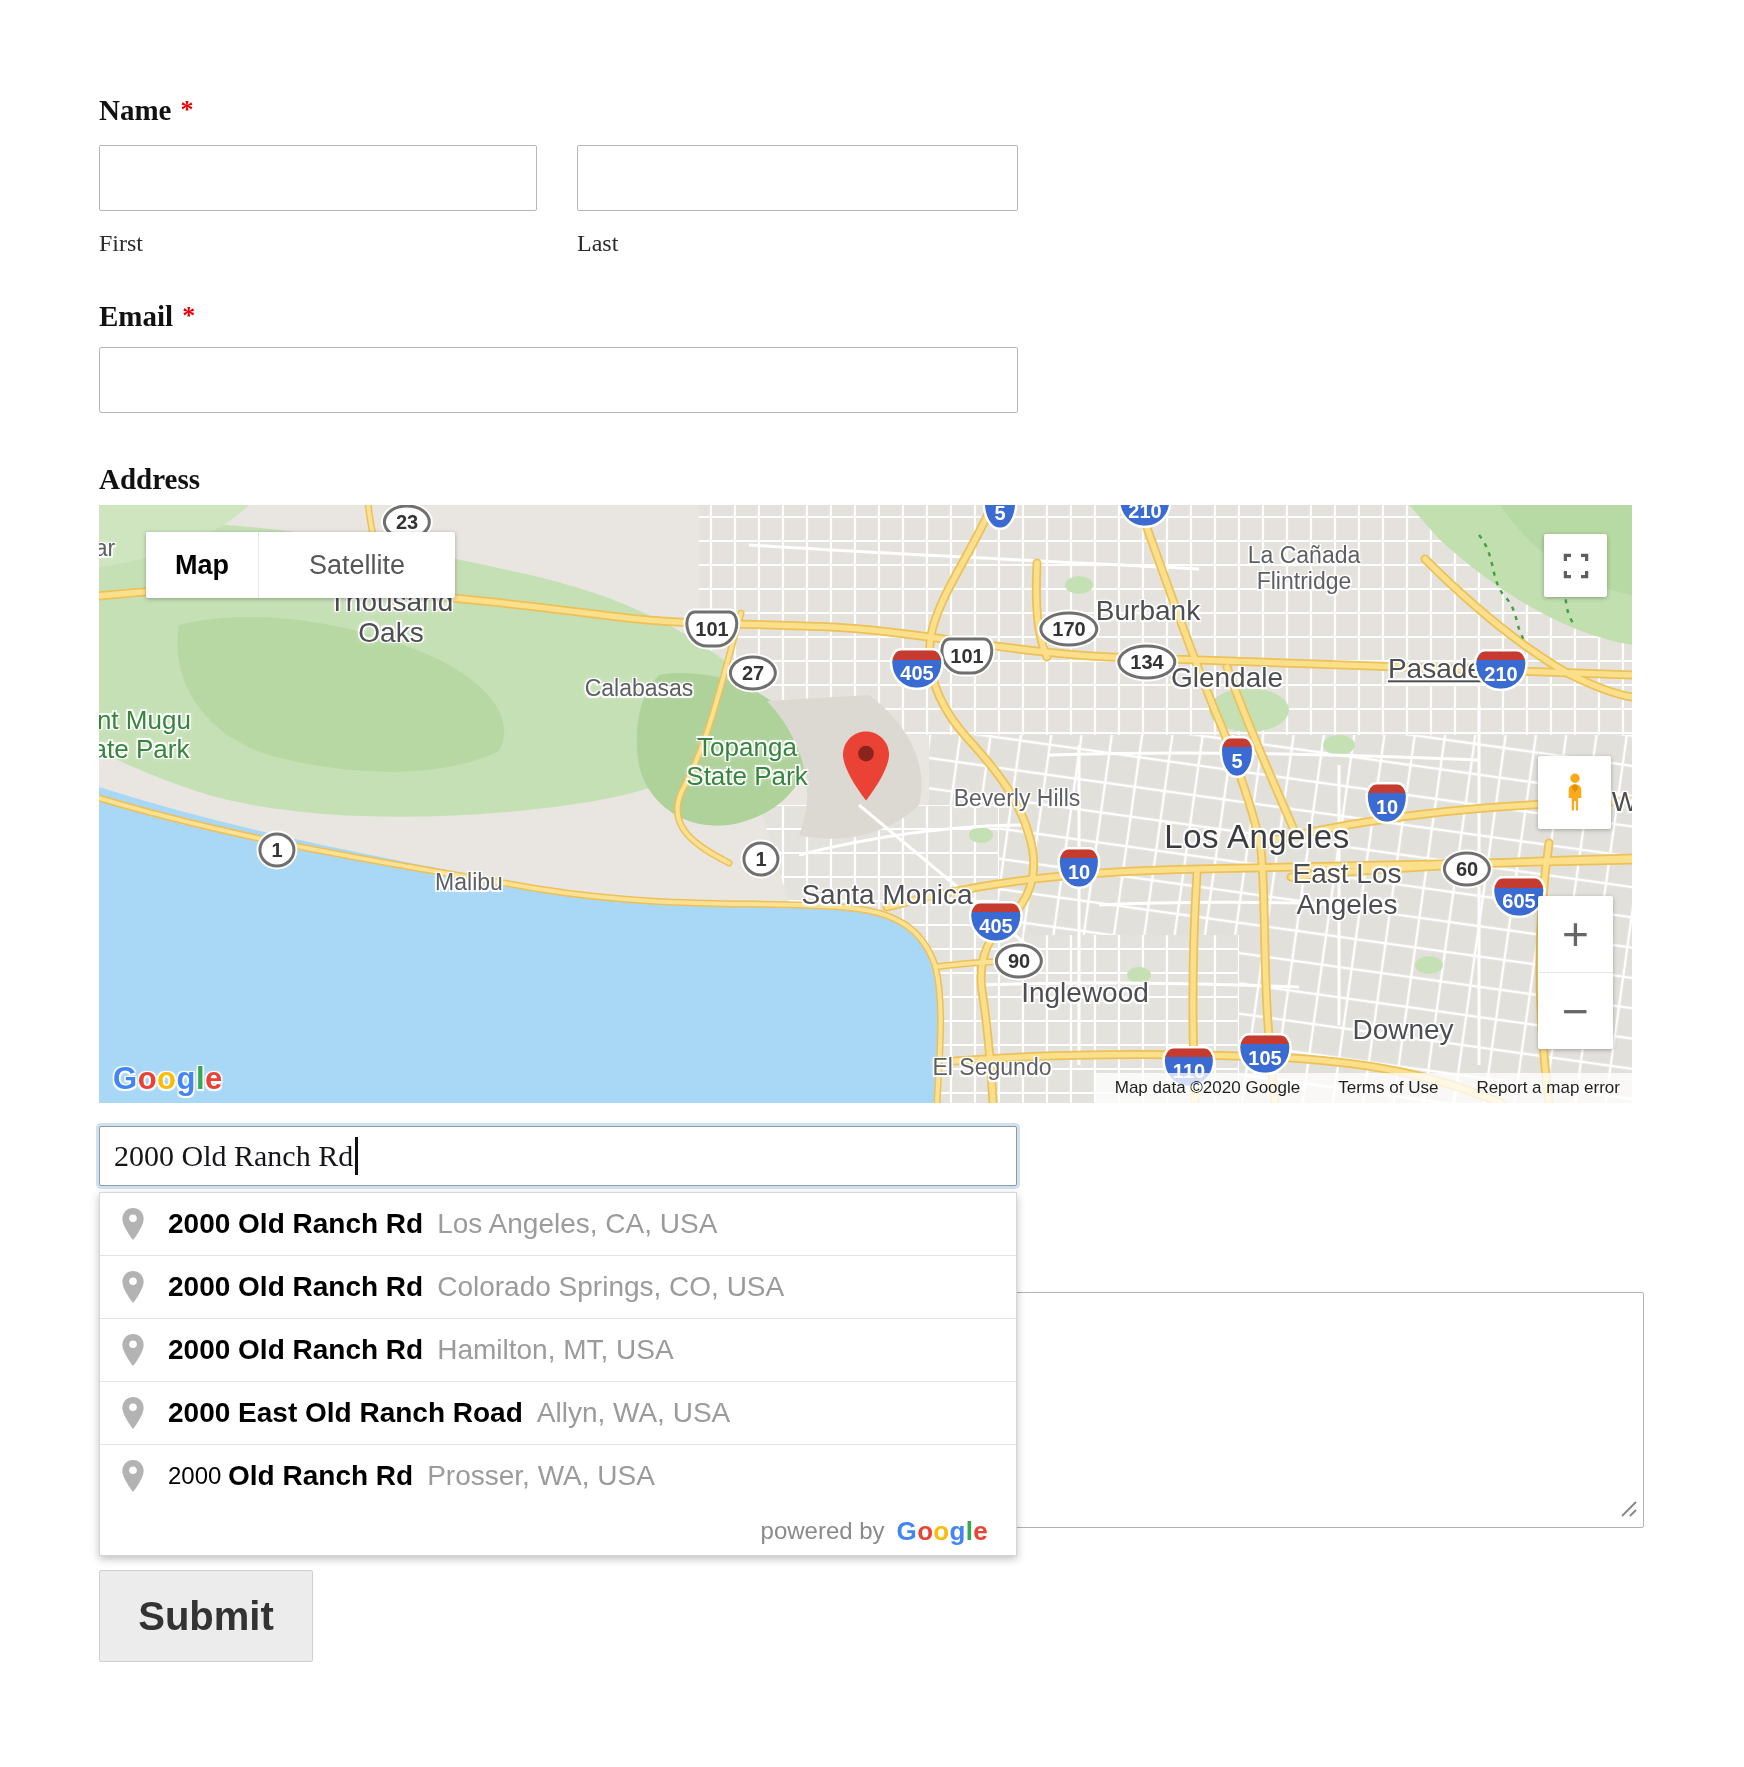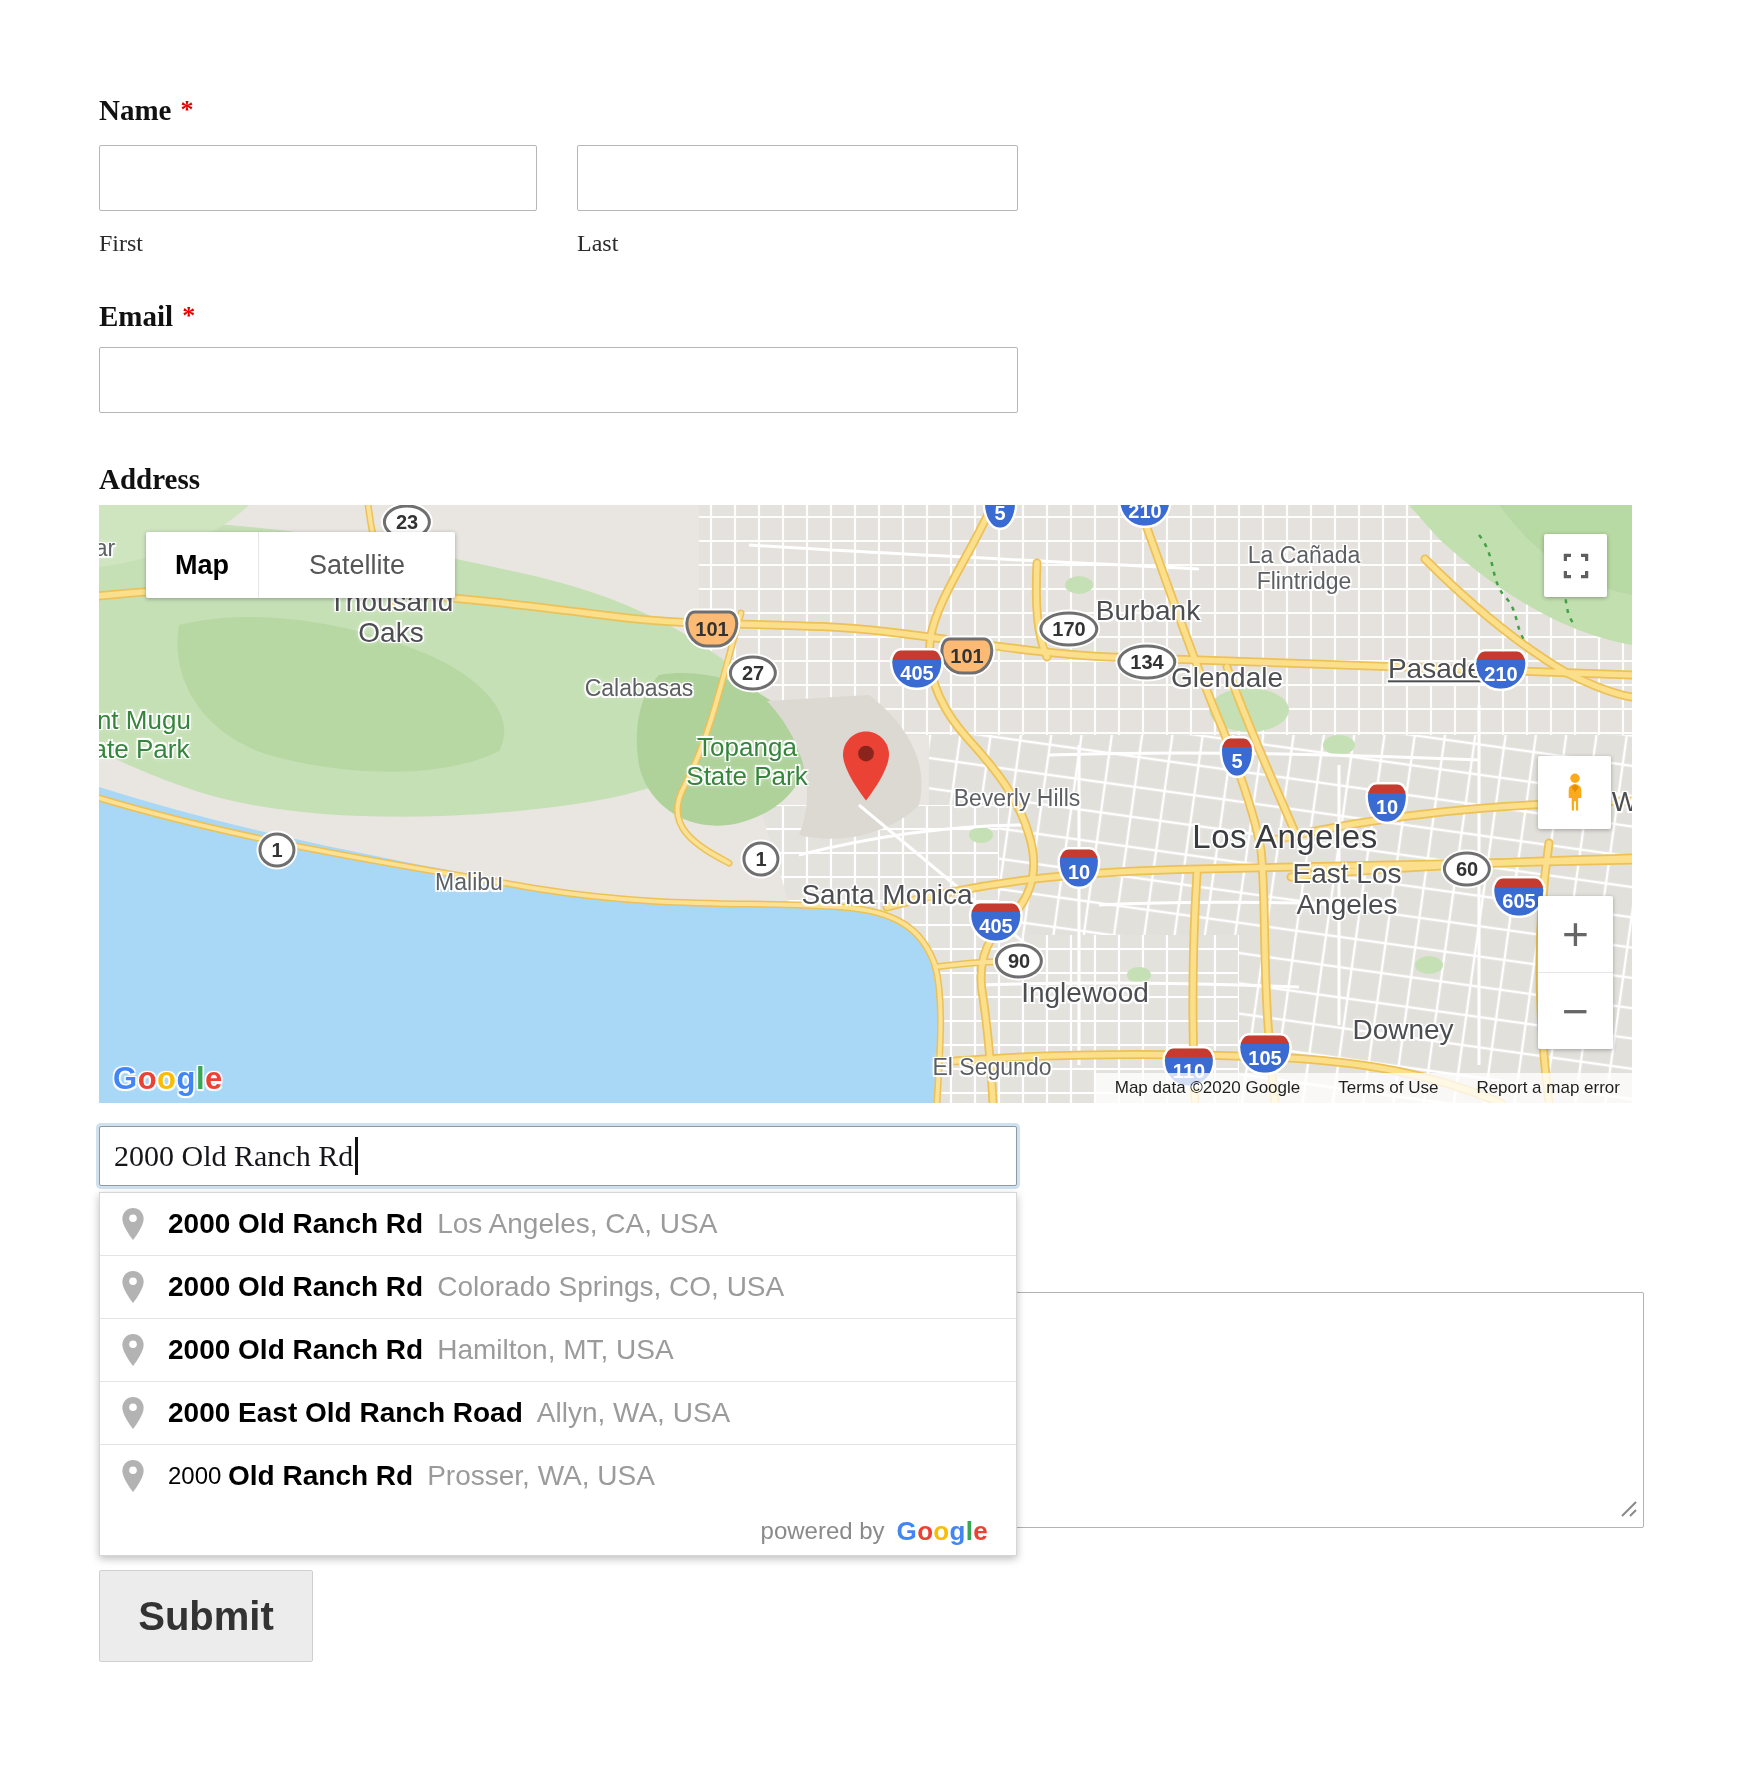--- a/index.html
+++ b/index.html
@@ -26,21 +26,21 @@
       color:#5d5f62;font-size:23px;white-space:nowrap;
       text-shadow:-1.5px -1.5px 0 #fff,1.5px -1.5px 0 #fff,-1.5px 1.5px 0 #fff,1.5px 1.5px 0 #fff,0 0 5px #fff;}
   .maplabel.city2{font-size:28px;color:#4c4e51;}
   .maplabel.bigcity{font-size:33px;color:#3a3c3f;font-weight:500;letter-spacing:.5px;}
   .maplabel.park{font-size:26px;color:#35853c;}
   .shield{position:absolute;transform:translate(-50%,-50%);display:flex;align-items:center;justify-content:center;
       font:700 20px "Liberation Sans",sans-serif;}
   .shield.interstate{background:linear-gradient(#c63b2f 0 9px,#3a6bd2 9px 100%);color:#fff;height:37px;
       min-width:30px;padding:7px 8px 0;box-sizing:border-box;border-radius:9px 9px 48% 48%/12px 12px 70% 70%;
       box-shadow:0 0 0 2.5px #fff;}
-  .shield.us{background:#fdba74;color:#333;height:37px;min-width:26px;padding:0 7px;box-sizing:border-box;
+  .shield.us{background:#ffffff;color:#333;height:37px;min-width:26px;padding:0 7px;box-sizing:border-box;
       border:3px solid #6f6f6f;border-radius:10px 10px 45% 45%/14px 14px 72% 72%;box-shadow:0 0 0 2px #fff;}
   .shield.state{background:#fff;color:#333;height:35px;min-width:16px;padding:0 10px;box-sizing:border-box;
       border:3px solid #6f6f6f;border-radius:50%;box-shadow:0 0 0 2px #fff;margin-left:34px;}
   .ctl{position:absolute;background:#fff;box-shadow:0 1px 4px rgba(0,0,0,.3);border-radius:2px;}
   .maptype{left:47px;top:27px;height:66px;display:flex;align-items:stretch;}
   .maptype .mt{display:flex;align-items:center;justify-content:center;font-size:27px;cursor:pointer;}
   .mt.sel{width:112px;font-weight:700;color:#000;}
   .mt.uns{width:196px;color:#565656;border-left:1px solid #e6e6e6;}
   .fsbtn{left:1445px;top:29px;width:63px;height:63px;display:flex;align-items:center;justify-content:center;cursor:pointer;}
   .pegbtn{left:1439px;top:251px;width:73px;height:73px;display:flex;align-items:center;justify-content:center;cursor:pointer;}
@@ -220,21 +220,21 @@
         </div>
         <div class="maplabel city" style="left: 370px; top: 378px;">
           <div>Malibu</div>
         </div>
         <div class="maplabel city" style="left: 918px; top: 294px;">
           <div>Beverly Hills</div>
         </div>
         <div class="maplabel city2" style="left: 788px; top: 390px;">
           <div>Santa Monica</div>
         </div>
-        <div class="maplabel bigcity" style="left: 1158px; top: 332px; margin-left: 28px;">
+        <div class="maplabel bigcity" style="left: 1158px; top: 332px;">
           <div>Los Angeles</div>
         </div>
         <div class="maplabel city2" style="left: 1248px; top: 384px;">
           <div>East Los</div>
           <div>Angeles</div>
         </div>
         <div class="maplabel city2" style="left: 986px; top: 488px;">
           <div>Inglewood</div>
         </div>
         <div class="maplabel city" style="left: 893px; top: 563px;">

